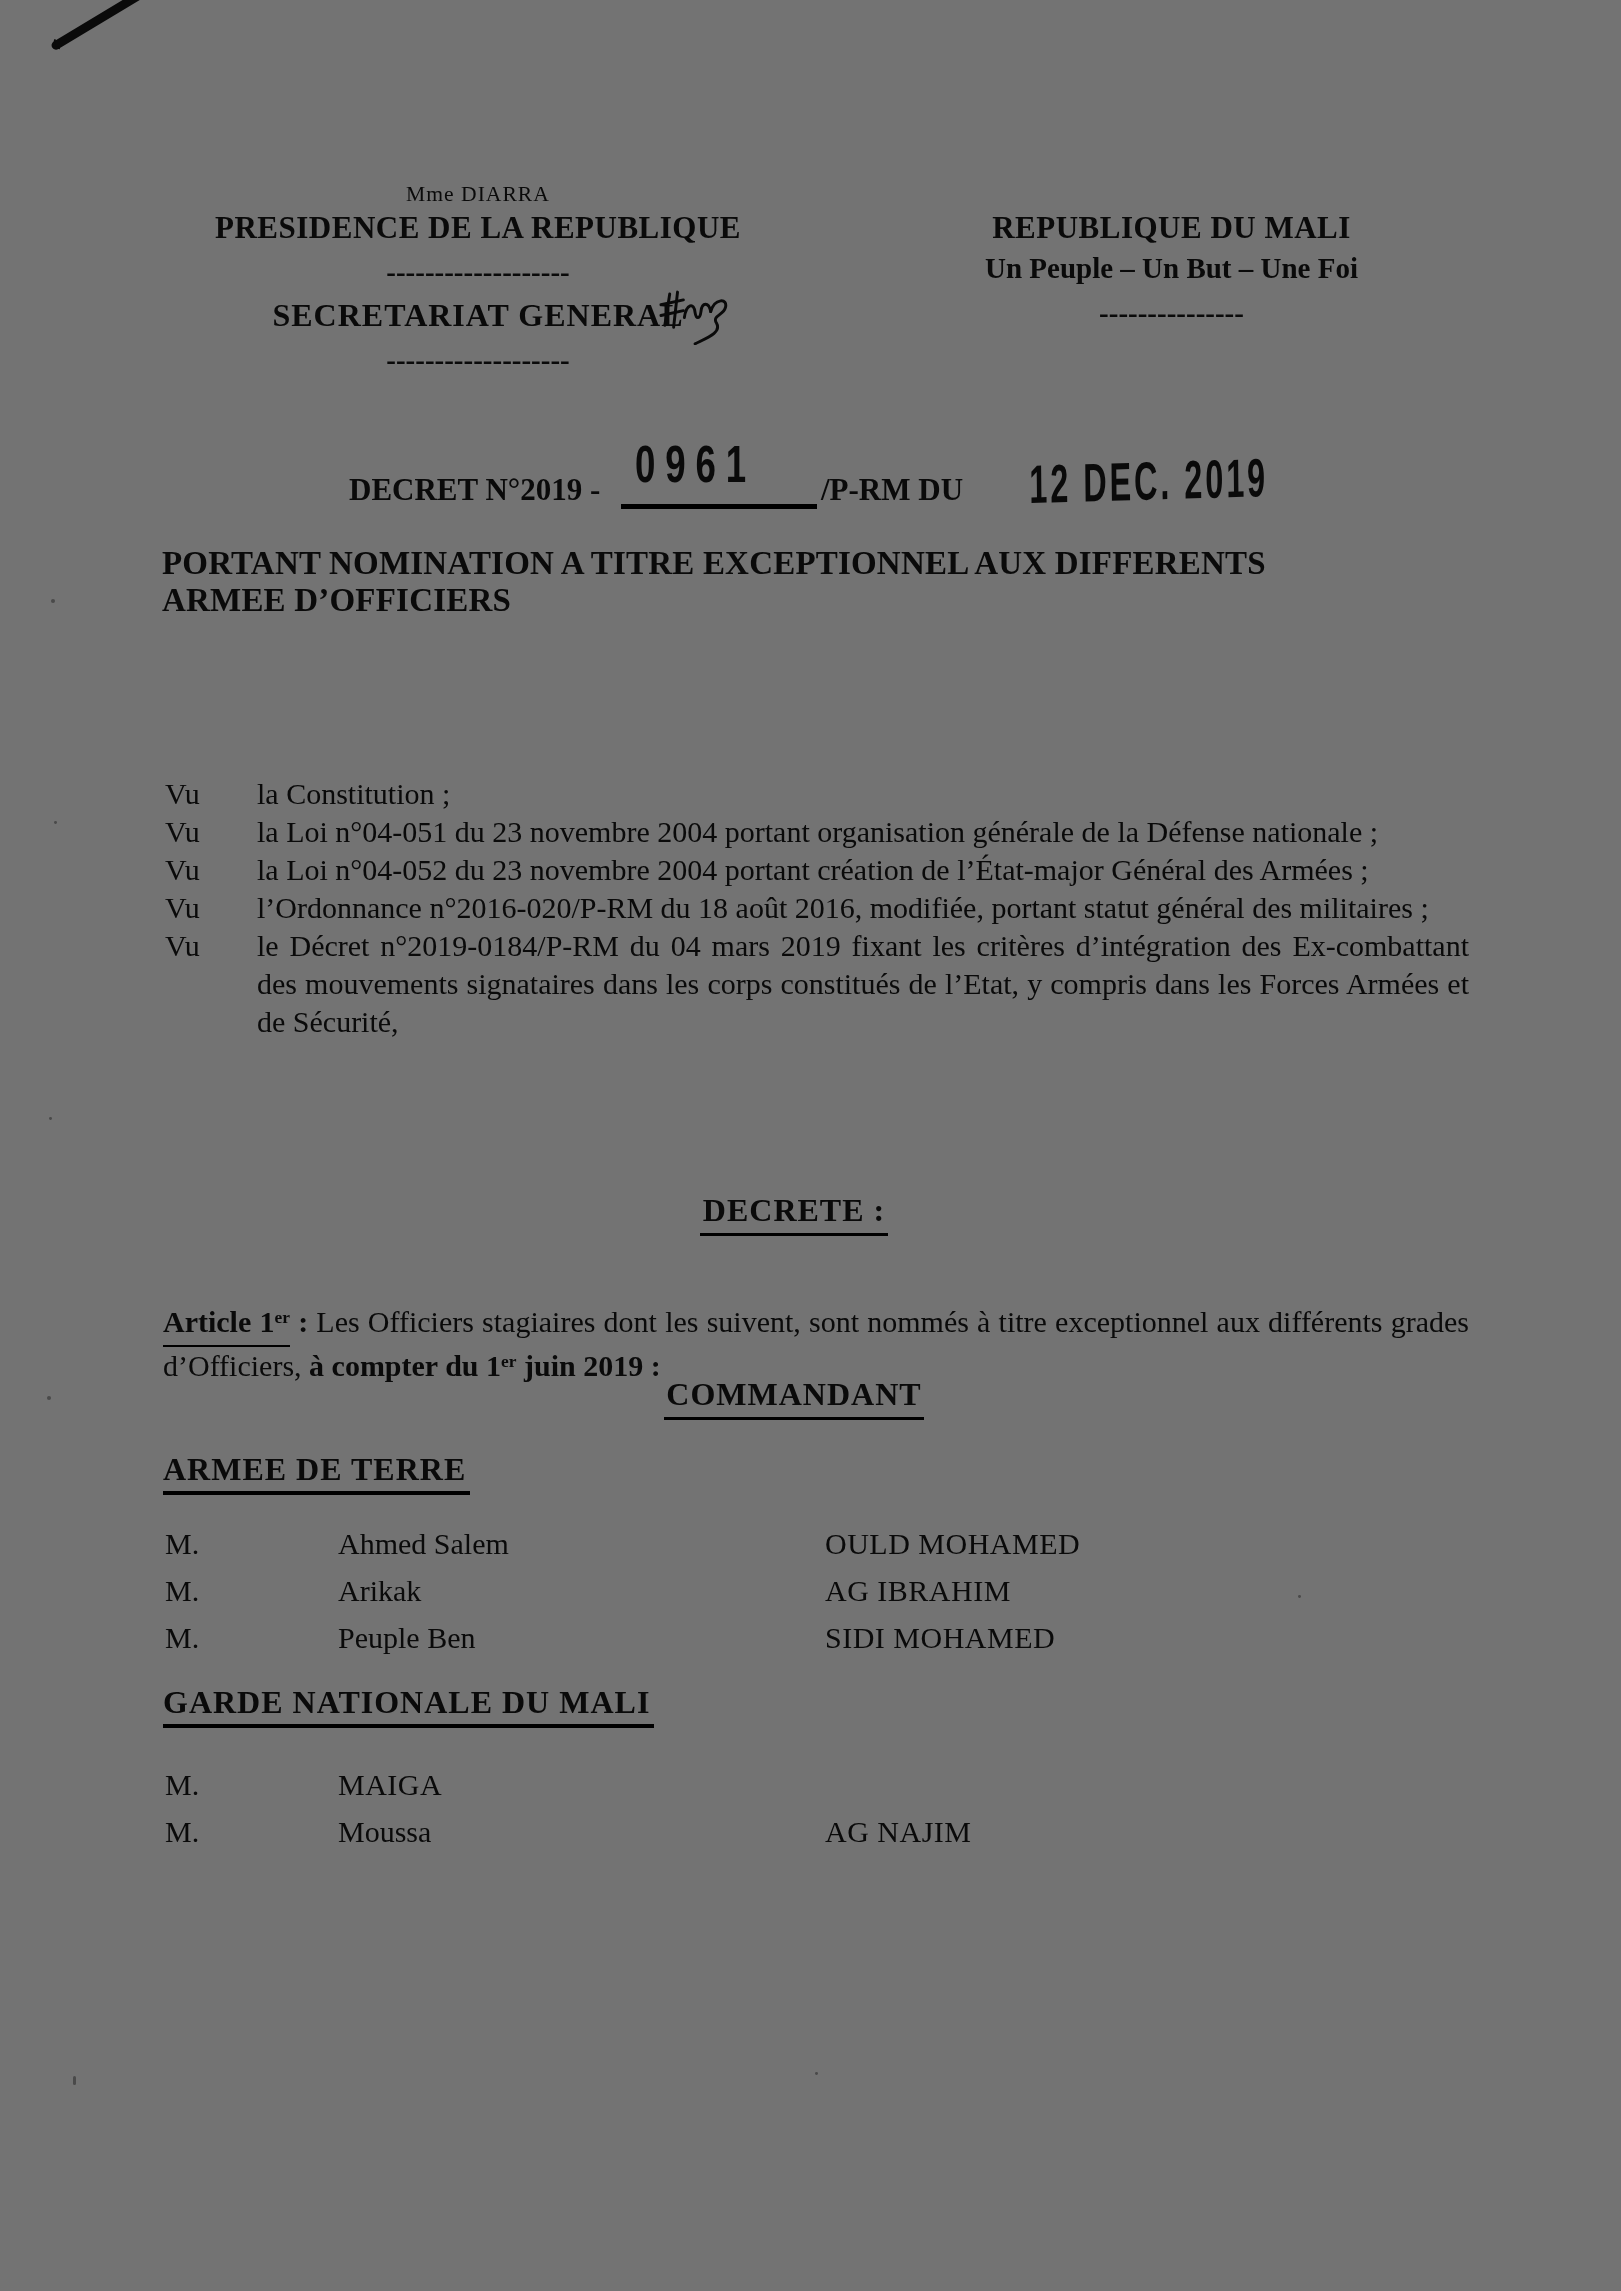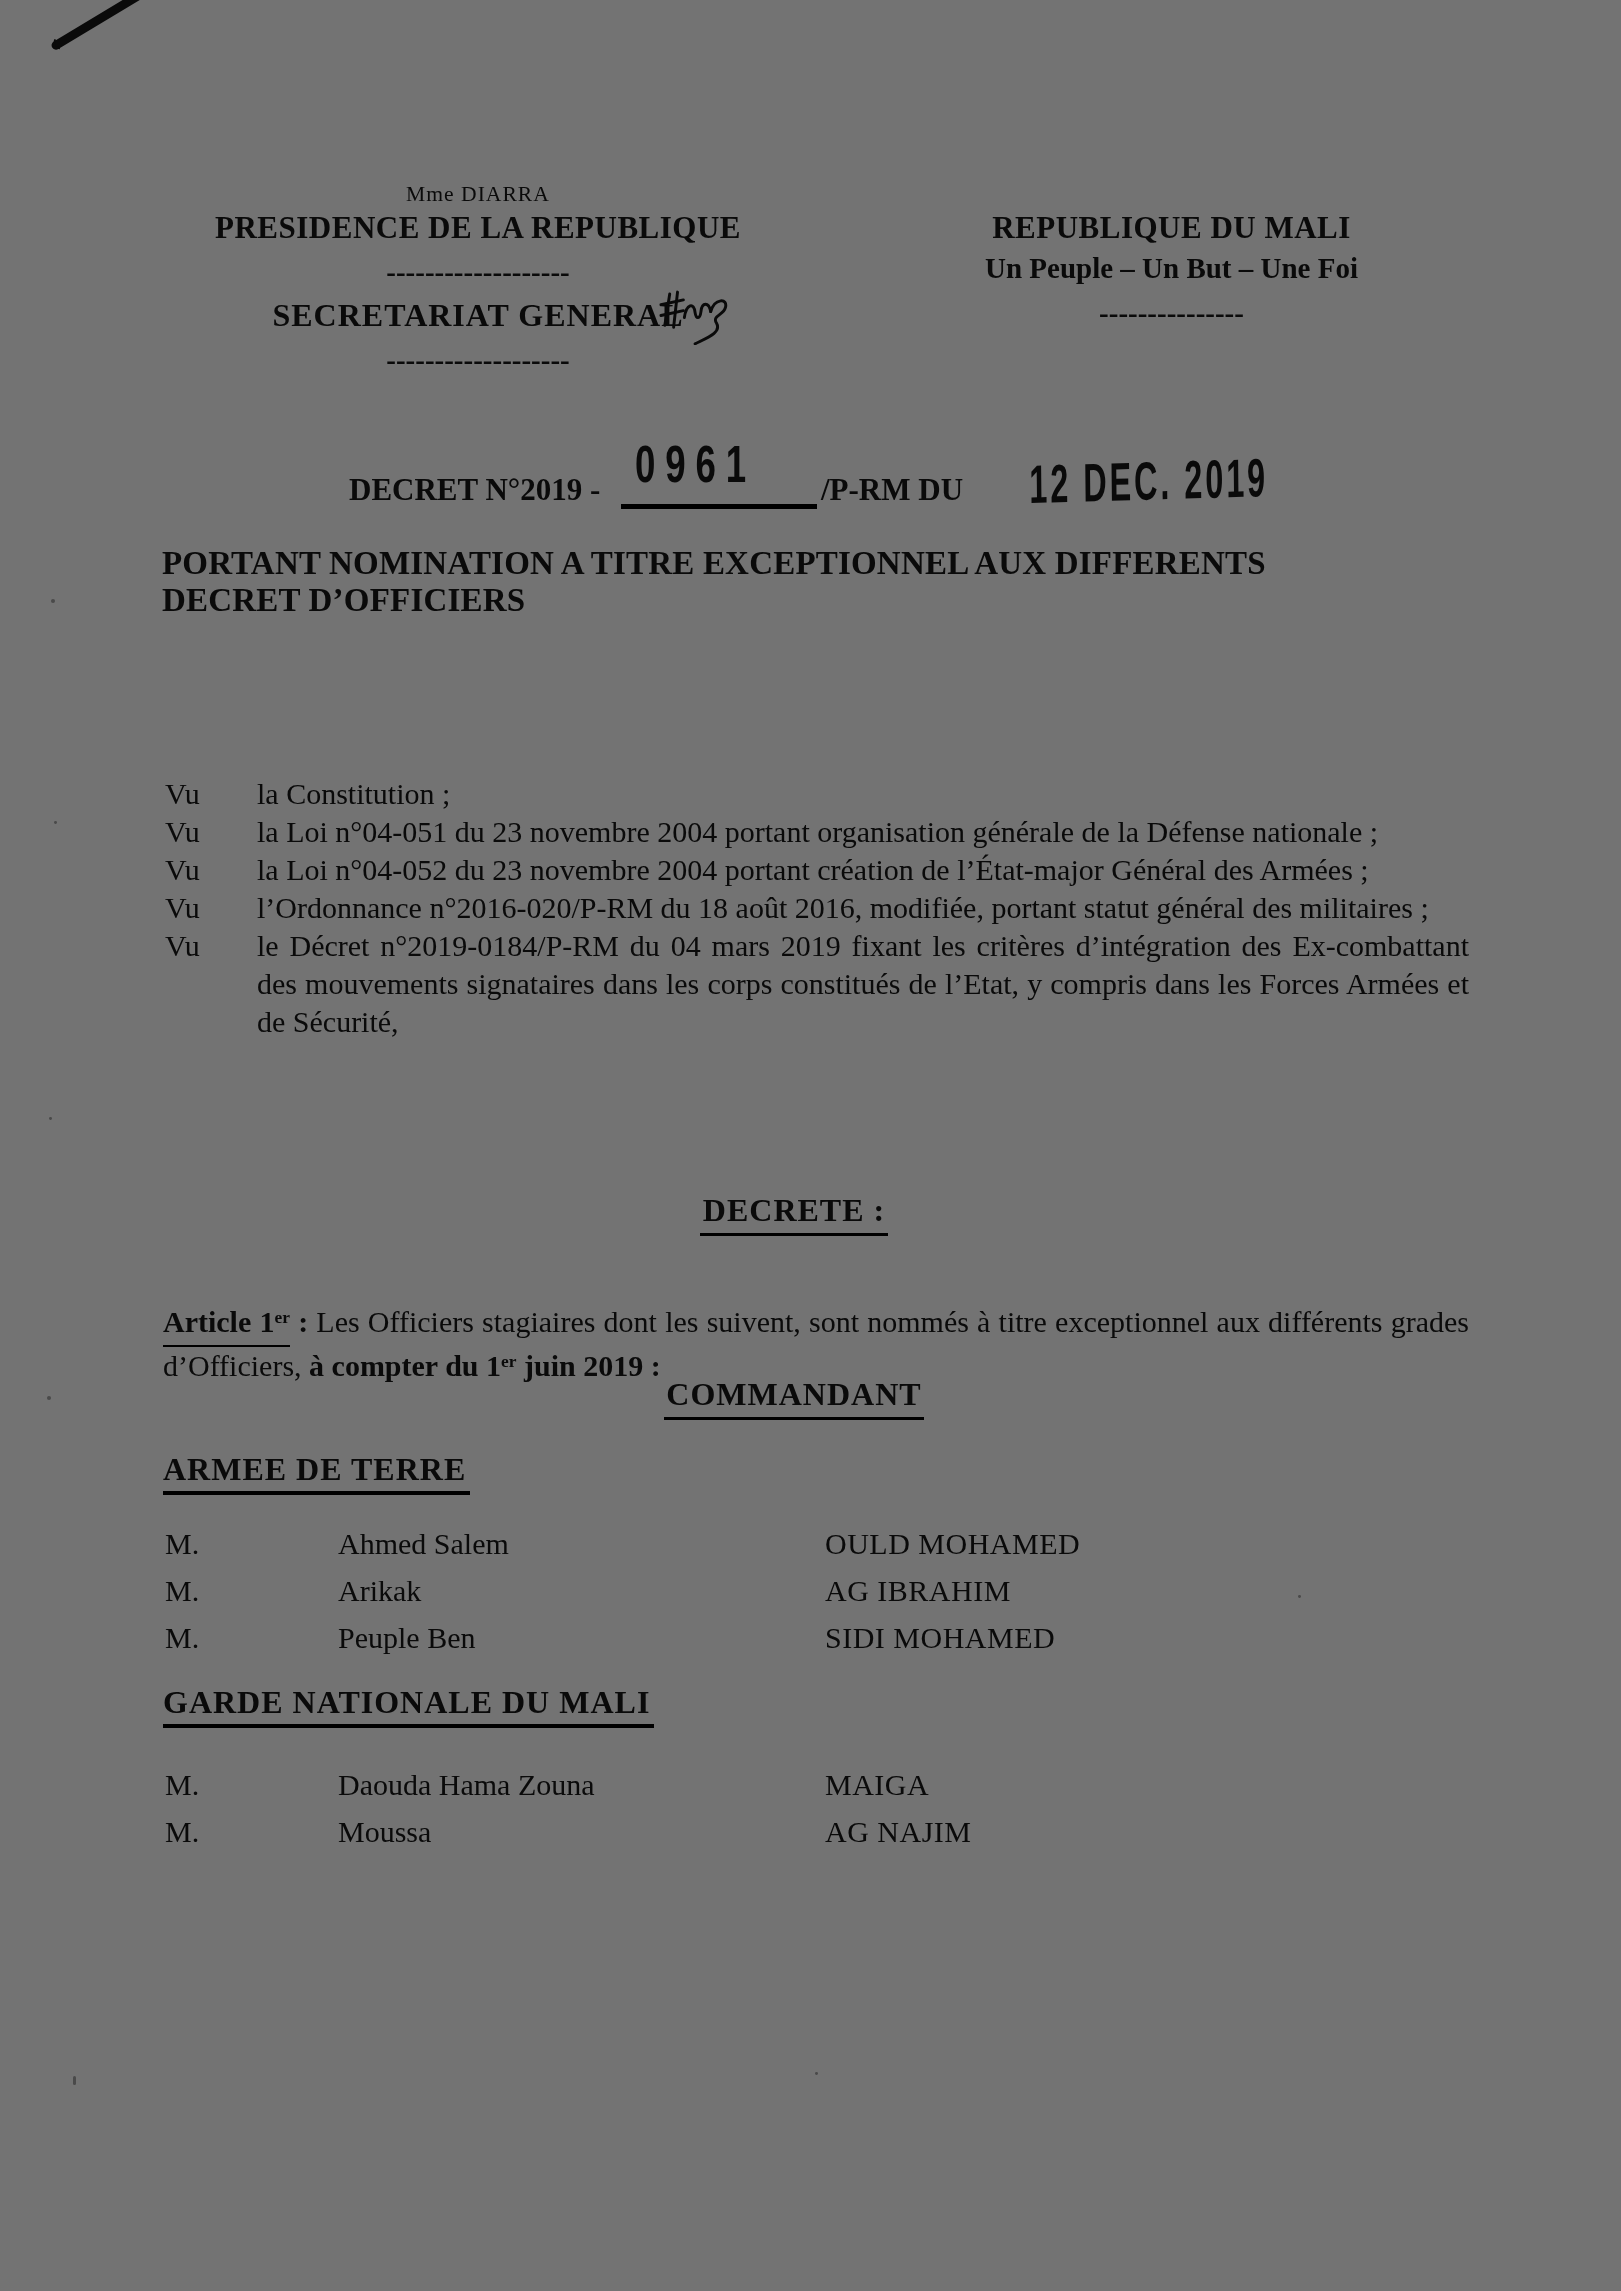--- a/index.html
+++ b/index.html
@@ -107,21 +107,21 @@
   </div>
 
   <span class="decree-prefix">DECRET N°2019 -</span>
   <span class="stamp-number">0961</span>
   <span class="stamp-underline"></span>
   <span class="decree-suffix">/P-RM DU</span>
   <span class="stamp-date">12 DEC. 2019</span>
 
   <div class="decree-title">
     <div>PORTANT NOMINATION A TITRE EXCEPTIONNEL AUX DIFFERENTS</div>
-    <div>DECRET D’OFFICIERS</div>
+    <div>ARMEE D’OFFICIERS</div>
   </div>
 
 
   <div class="vu-block">
     <div class="vu-item">
       <span class="vu-label">Vu</span>
       <span>la Constitution ;</span>
     </div>
     <div class="vu-item">
       <span class="vu-label">Vu</span>
@@ -169,21 +169,20 @@
       <span class="civ">M.</span>
       <span class="giv">Peuple Ben</span>
       <span class="fam">SIDI MOHAMED</span>
     </div>
   </div>
 
   <div class="sec-heading sec-garde">GARDE NATIONALE DU MALI</div>
   <div class="rows rows-garde">
     <div class="nrow">
       <span class="civ">M.</span>
-      <span class="giv">Daouda Hama Zouna</span>
       <span class="fam">MAIGA</span>
     </div>
     <div class="nrow">
       <span class="civ">M.</span>
       <span class="giv">Moussa</span>
       <span class="fam">AG NAJIM</span>
     </div>
   </div>
 
   <span class="speck" style="left:51px;top:599px;width:3.9px;height:3.9px;"></span>

